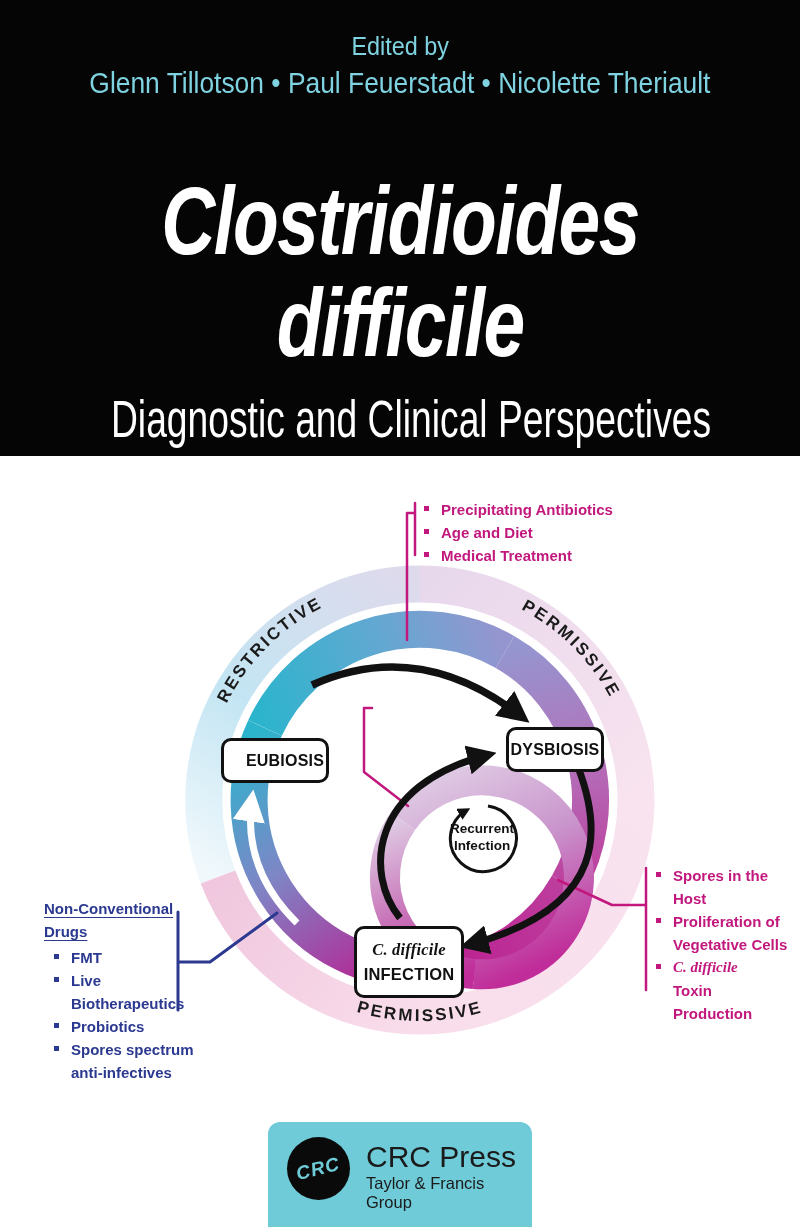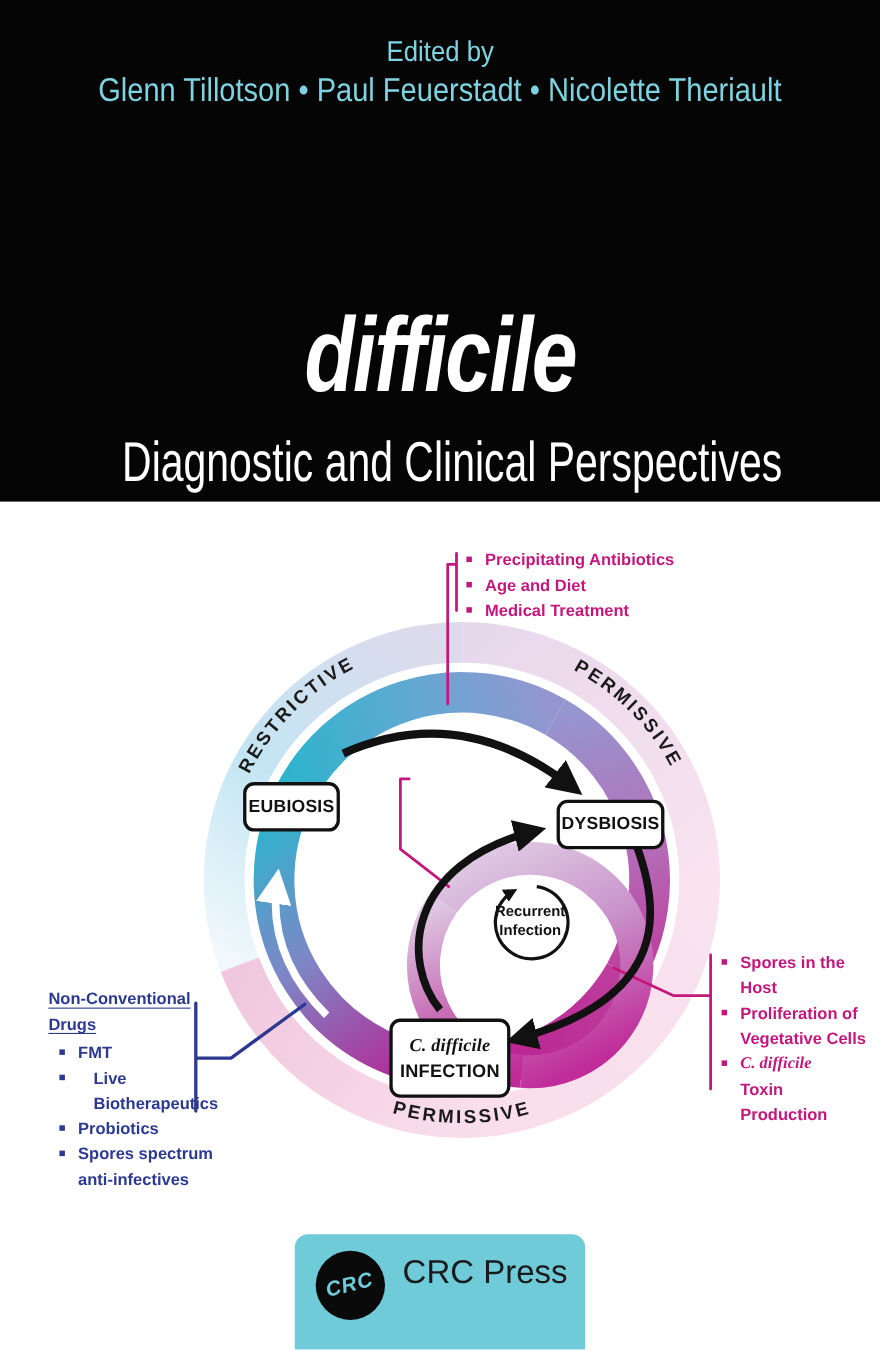--- a/index.html
+++ b/index.html
@@ -50,20 +50,23 @@
 
 <div class="cover">
 
   <div class="header">
     <div class="hline authors">
       <span class="condense">Glenn Tillotson • Paul Feuerstadt • Nicolette Theriault</span>
     </div>
     <div class="hline edited">
       <span class="condense">Edited by</span>
     </div>
+    <div class="hline title title1">
+      <span class="condense">Clostridioides</span>
+    </div>
     <div class="hline title title2">
       <span class="condense">difficile</span>
     </div>
     <div class="hline subtitle">
       <span class="condense">Diagnostic and Clinical Perspectives</span>
     </div>
   </div>
 
   <svg class="diagram-svg" width="800" height="620" viewBox="0 0 800 620">
     <defs>
@@ -164,21 +167,21 @@
 
     <path d="M 312 230 Q 420 182 522 262" stroke="#111111" stroke-width="7.5" fill="none" marker-end="url(#mBlack)"></path>
     <path d="M 297 468 Q 242 414 252 344" stroke="#ffffff" stroke-width="7" fill="none" marker-end="url(#mWhite)"></path>
     <path d="M 400 463 C 365 420 368 330 488 300" stroke="#111111" stroke-width="7" fill="none" marker-end="url(#mBlack)"></path>
     <path d="M 578 312 C 600 370 612 452 468 490" stroke="#111111" stroke-width="7" fill="none" marker-end="url(#mBlack)"></path>
 
     <circle cx="482" cy="383" r="36" fill="#ffffff"></circle>
     <path d="M 488 351 A 33 33 0 1 1 467 355" stroke="#111111" stroke-width="3" fill="none" marker-end="url(#mBlack)"></path>
   </svg>
 
-  <div class="node-box" style="left:221px;top:711px;width:82px;height:39px;">
+  <div class="node-box" style="left:221px;top:738px;width:82px;height:39px;padding-left:20px;">
     <span>EUBIOSIS</span>
   </div>
   <div class="node-box" style="left:506px;top:727px;width:92px;height:39px;">
     <span>DYSBIOSIS</span>
   </div>
   <div class="node-box" style="left:354px;top:926px;width:104px;height:66px;font-size:16.5px;line-height:24px;">
     <span class="it">C. difficile</span>
     <span>INFECTION</span>
   </div>
   <div class="recurrent-label">
@@ -219,34 +222,35 @@
       </span>
     </div>
   </div>
 
   <div class="ann navy" style="left:28px;top:897px;width:150px;">
     <div class="drug-head">Non-Conventional Drugs</div>
     <div class="b-row" style="margin-left:10px;">
       <span class="sq"></span>
       <span>FMT</span>
     </div>
-    <div class="b-row" style="margin-left:10px;gap:14px;">
+    <div class="b-row" style="margin-left:10px;">
       <span class="sq"></span>
       <span>Live Biotherapeutics</span>
     </div>
     <div class="b-row" style="margin-left:10px;">
       <span class="sq"></span>
       <span>Probiotics</span>
     </div>
     <div class="b-row" style="margin-left:10px;">
       <span class="sq"></span>
       <span>Spores spectrum anti-infectives</span>
     </div>
   </div>
 
   <div class="footer-bar">
     <div class="crc-circle">
       <span class="crc-word">CRC</span>
     </div>
     <div class="pub-name">CRC Press</div>
+    <div class="pub-group">Taylor &amp; Francis Group</div>
   </div>
 
 </div>
 
 </body></html>

